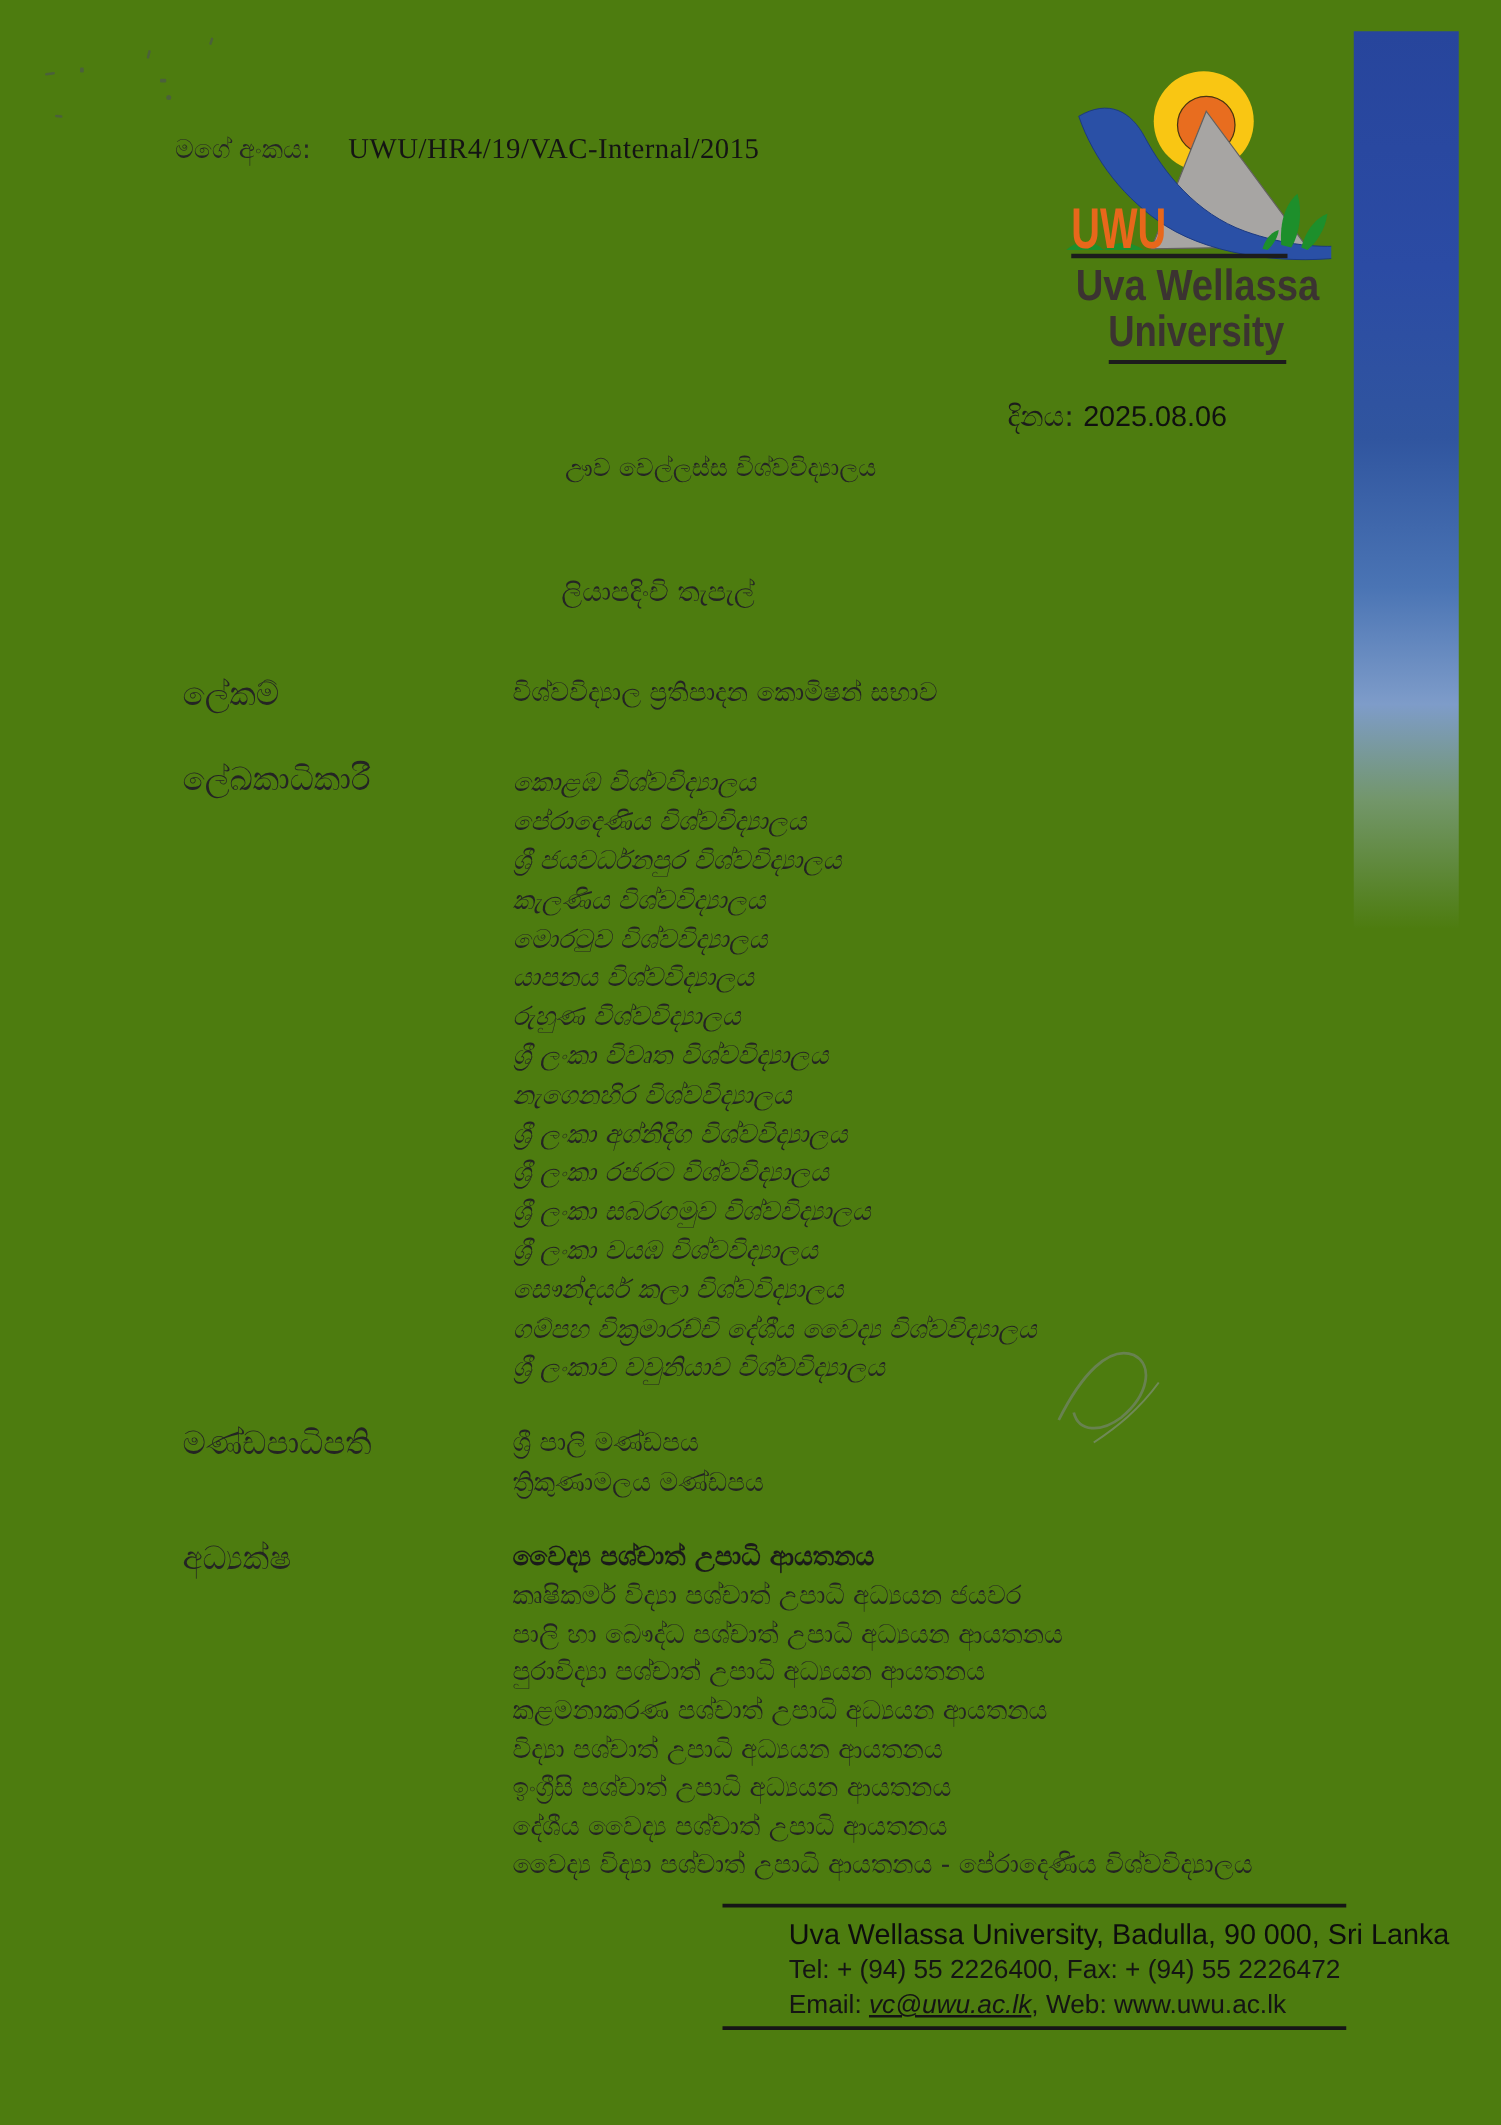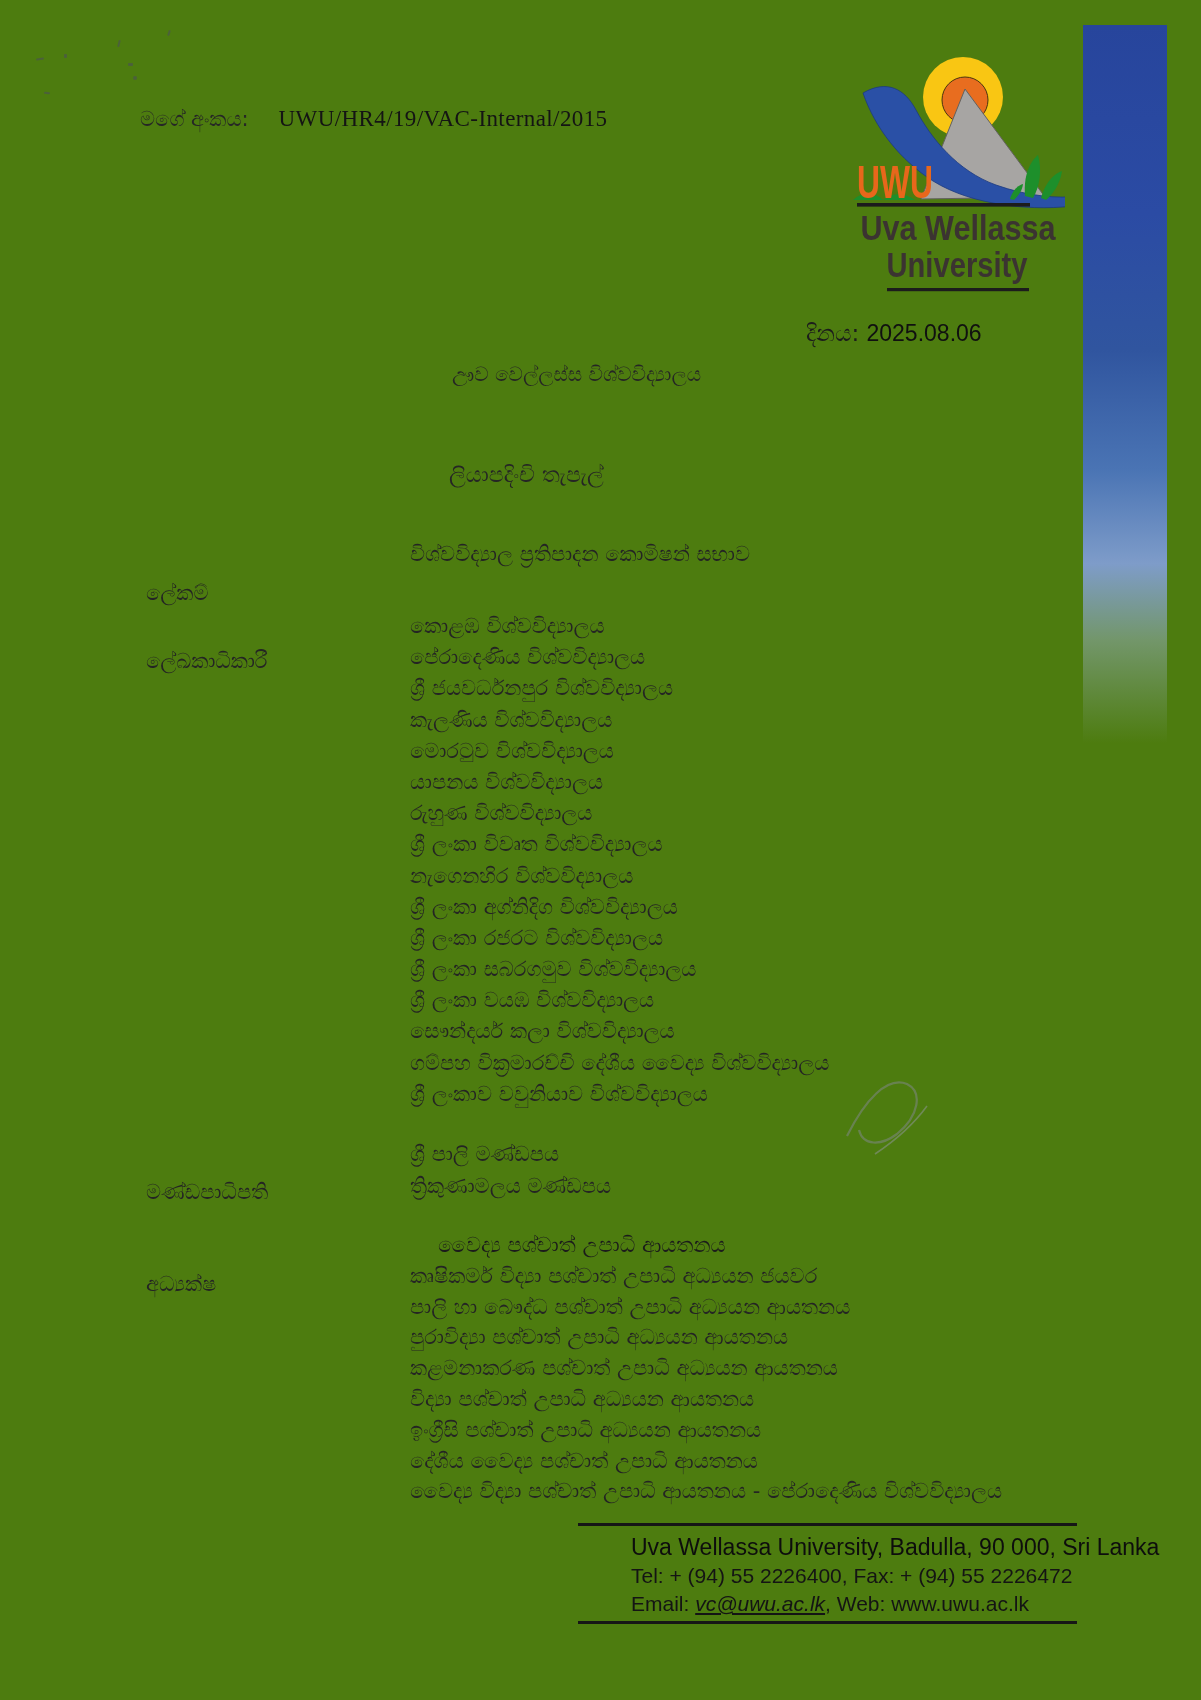--- a/index.html
+++ b/index.html
@@ -23,27 +23,27 @@
   .ref .num { font-family:"Liberation Serif", serif; font-size:23px; color:#141414; margin-left:30px; letter-spacing:0.4px; }
 
   .date-line { top:320px; left:806px; font-size:23px; color:#1c1c1c; white-space:nowrap; }
   .date-line .dval { font-family:"Liberation Sans", sans-serif; font-size:23px; color:#101010; }
 
   .title-si { top:362px; left:452px; font-size:20px; color:#252525; white-space:nowrap; }
   .title-en { top:399px; left:416px; font-family:"Liberation Serif", serif; font-weight:bold;
               font-size:27px; color:#0c0c0c; white-space:nowrap; letter-spacing:0.2px; }
   .subtitle-si { top:462px; left:449px; font-size:22px; color:#252525; white-space:nowrap; }
 
-  .sec-label { position:absolute; left:146px; font-size:21px; color:#242424; white-space:nowrap;margin-top:40px; }
+  .sec-label { position:absolute; left:146px; font-size:26px; color:#242424; white-space:nowrap; }
   .sec-items { position:absolute; left:410px; color:#242424; white-space:nowrap; }
   .sec-items .item { font-size:21px; }
   .li-31 .item { line-height:31.2px; height:31.2px; }
   .li-32 .item { line-height:32px;  height:32px;  }
   .li-30 .item { line-height:30.8px; height:30.8px; }
-  .item.strong { font-weight:normal; color:#1b1b1b;margin-left:28px; }
+  .item.strong { font-weight:bold; color:#1b1b1b; }
 
   
   .rule { position:absolute; background:#161616; }
   .f-addr { top:1534px; left:631px; font-family:"Liberation Sans", sans-serif; font-size:23px; color:#0d0d0d; white-space:nowrap; }
   .f-tel  { top:1564px; left:631px; font-family:"Liberation Sans", sans-serif; font-size:21px; color:#141414; white-space:nowrap; }
   .f-mail { top:1592px; left:631px; font-family:"Liberation Sans", sans-serif; font-size:21px; color:#141414; white-space:nowrap; }
   .f-mail .u { text-decoration:underline;font-style:italic; }
 
   .logo { left:795px; top:53px; width:270px; height:250px; }
   .sig  { left:835px; top:1058px; width:105px; height:115px; opacity:0.45; }
@@ -95,21 +95,21 @@
 
   <div class="abs title-si">ඌව වෙල්ලස්ස විශ්වවිද්‍යාලය</div>
   <div class="abs subtitle-si">ලියාපදිංචි තැපැල්</div>
 
   <div class="sec-label" style="top:541px;">ලේකම්</div>
   <div class="sec-items li-31" style="top:539px;">
     <div class="item">විශ්වවිද්‍යාල ප්‍රතිපාදන කොමිෂන් සභාව</div>
   </div>
 
   <div class="sec-label" style="top:609px;">ලේඛකාධිකාරී</div>
-  <div class="sec-items li-31" style="top:611px;">
+  <div class="sec-items li-31" style="top:611px;font-style:italic;">
     <div class="item">කොළඹ විශ්වවිද්‍යාලය</div>
     <div class="item">පේරාදෙණිය විශ්වවිද්‍යාලය</div>
     <div class="item">ශ්‍රී ජයවර්ධනපුර විශ්වවිද්‍යාලය</div>
     <div class="item">කැලණිය විශ්වවිද්‍යාලය</div>
     <div class="item">මොරටුව විශ්වවිද්‍යාලය</div>
     <div class="item">යාපනය විශ්වවිද්‍යාලය</div>
     <div class="item">රුහුණ විශ්වවිද්‍යාලය</div>
     <div class="item">ශ්‍රී ලංකා විවෘත විශ්වවිද්‍යාලය</div>
     <div class="item">නැගෙනහිර විශ්වවිද්‍යාලය</div>
     <div class="item">ශ්‍රී ලංකා අග්නිදිග විශ්වවිද්‍යාලය</div>

